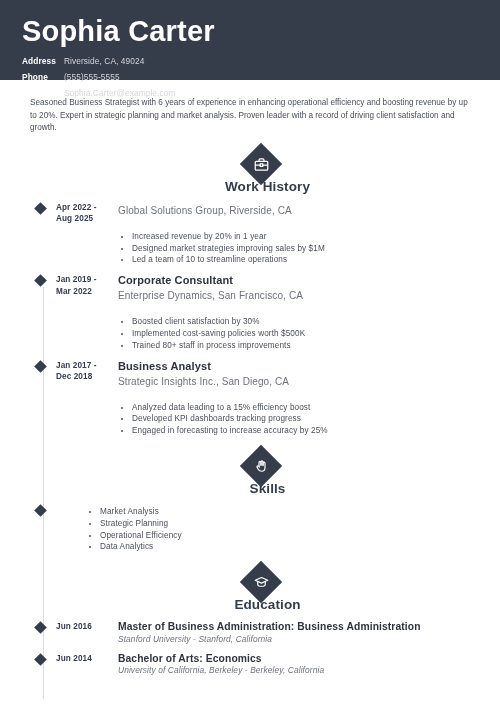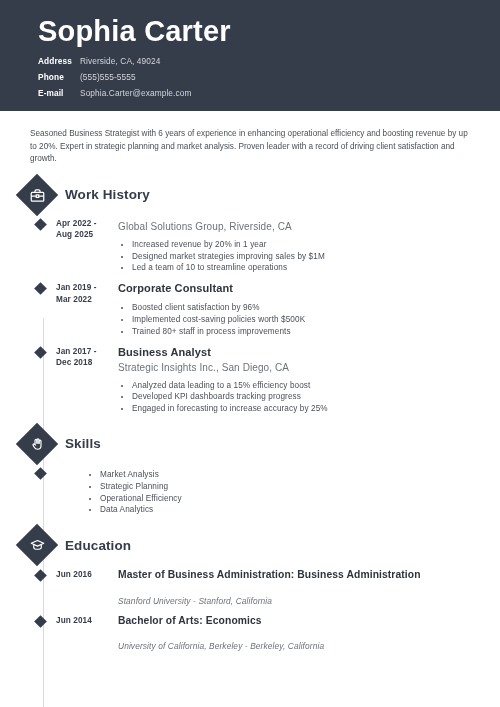--- a/index.html
+++ b/index.html
@@ -20,23 +20,23 @@
     width: 500px;
     height: 707px;
     background: #ffffff;
     position: relative;
   }
 
   
   .header {
     background: #353c4a;
     width: 500px;
-    height: 111px;
+    height: 80px;
     box-sizing: border-box;
-    padding: 14px 0 0 38px;
+    padding: 14px 0 0 22px;
     position: relative;
   }
   .name {
     color: #ffffff;
     font-size: 29px;
     font-weight: bold;
     letter-spacing: 0.2px;
     line-height: 34px;
     margin: 0 0 7px 0;
     white-space: nowrap;
@@ -87,20 +87,21 @@
   .section {
     position: relative;
     z-index: 1;
   }
   .section-head {
     display: flex;
     align-items: center;
     margin-left: 22px;
     margin-top: 14px;
     margin-bottom: 6px;
+    flex-direction: column;
   }
   .diamond-badge {
     width: 30px;
     height: 30px;
     background: #353c4a;
     transform: rotate(45deg);
     display: flex;
     align-items: center;
     justify-content: center;
     flex: none;
@@ -162,21 +163,21 @@
     line-height: 13px;
     letter-spacing: 0.1px;
   }
   .job-company {
     font-size: 10px;
     color: #6d727b;
     margin-top: 3px;
     letter-spacing: 0.1px;
   }
   ul.bullets {
-    margin: 7px 0 0 0;
+    margin: 15px 0 0 0;
     padding-left: 14px;
     list-style: disc;
   }
   ul.bullets li {
     font-size: 8.2px;
     color: #4a4f58;
     line-height: 11.8px;
     letter-spacing: 0.1px;
   }
 
@@ -206,21 +207,21 @@
     font-size: 10.3px;
     font-weight: bold;
     color: #2e333d;
     line-height: 12.5px;
     letter-spacing: 0.1px;
   }
   .edu-school {
     font-size: 8.4px;
     font-style: italic;
     color: #6d727b;
-    margin-top: 14px;
+    margin-top: 0;
     letter-spacing: 0.1px;
   }
 </style>
 </head>
 <body>
 
 <div class="page">
 
   <div class="header">
     <div class="name">Sophia Carter</div>
@@ -281,22 +282,23 @@
       <div class="entry">
         <div class="entry-marker">
             <span class="dot"></span>
           </div>
         <div class="entry-date">
           <div>Jan 2019 -</div>
           <div>Mar 2022</div>
         </div>
         <div class="entry-body">
           <div class="job-title">Corporate Consultant</div>
+          <div class="job-company">Enterprise Dynamics, San Francisco, CA</div>
           <ul class="bullets">
-            <li>Boosted client satisfaction by 96%</li>
+            <li>Boosted client satisfaction by 30%</li>
             <li>Implemented cost-saving policies worth $500K</li>
             <li>Trained 80+ staff in process improvements</li>
           </ul>
         </div>
       </div>
 
       <div class="entry">
         <div class="entry-marker">
             <span class="dot"></span>
           </div>

